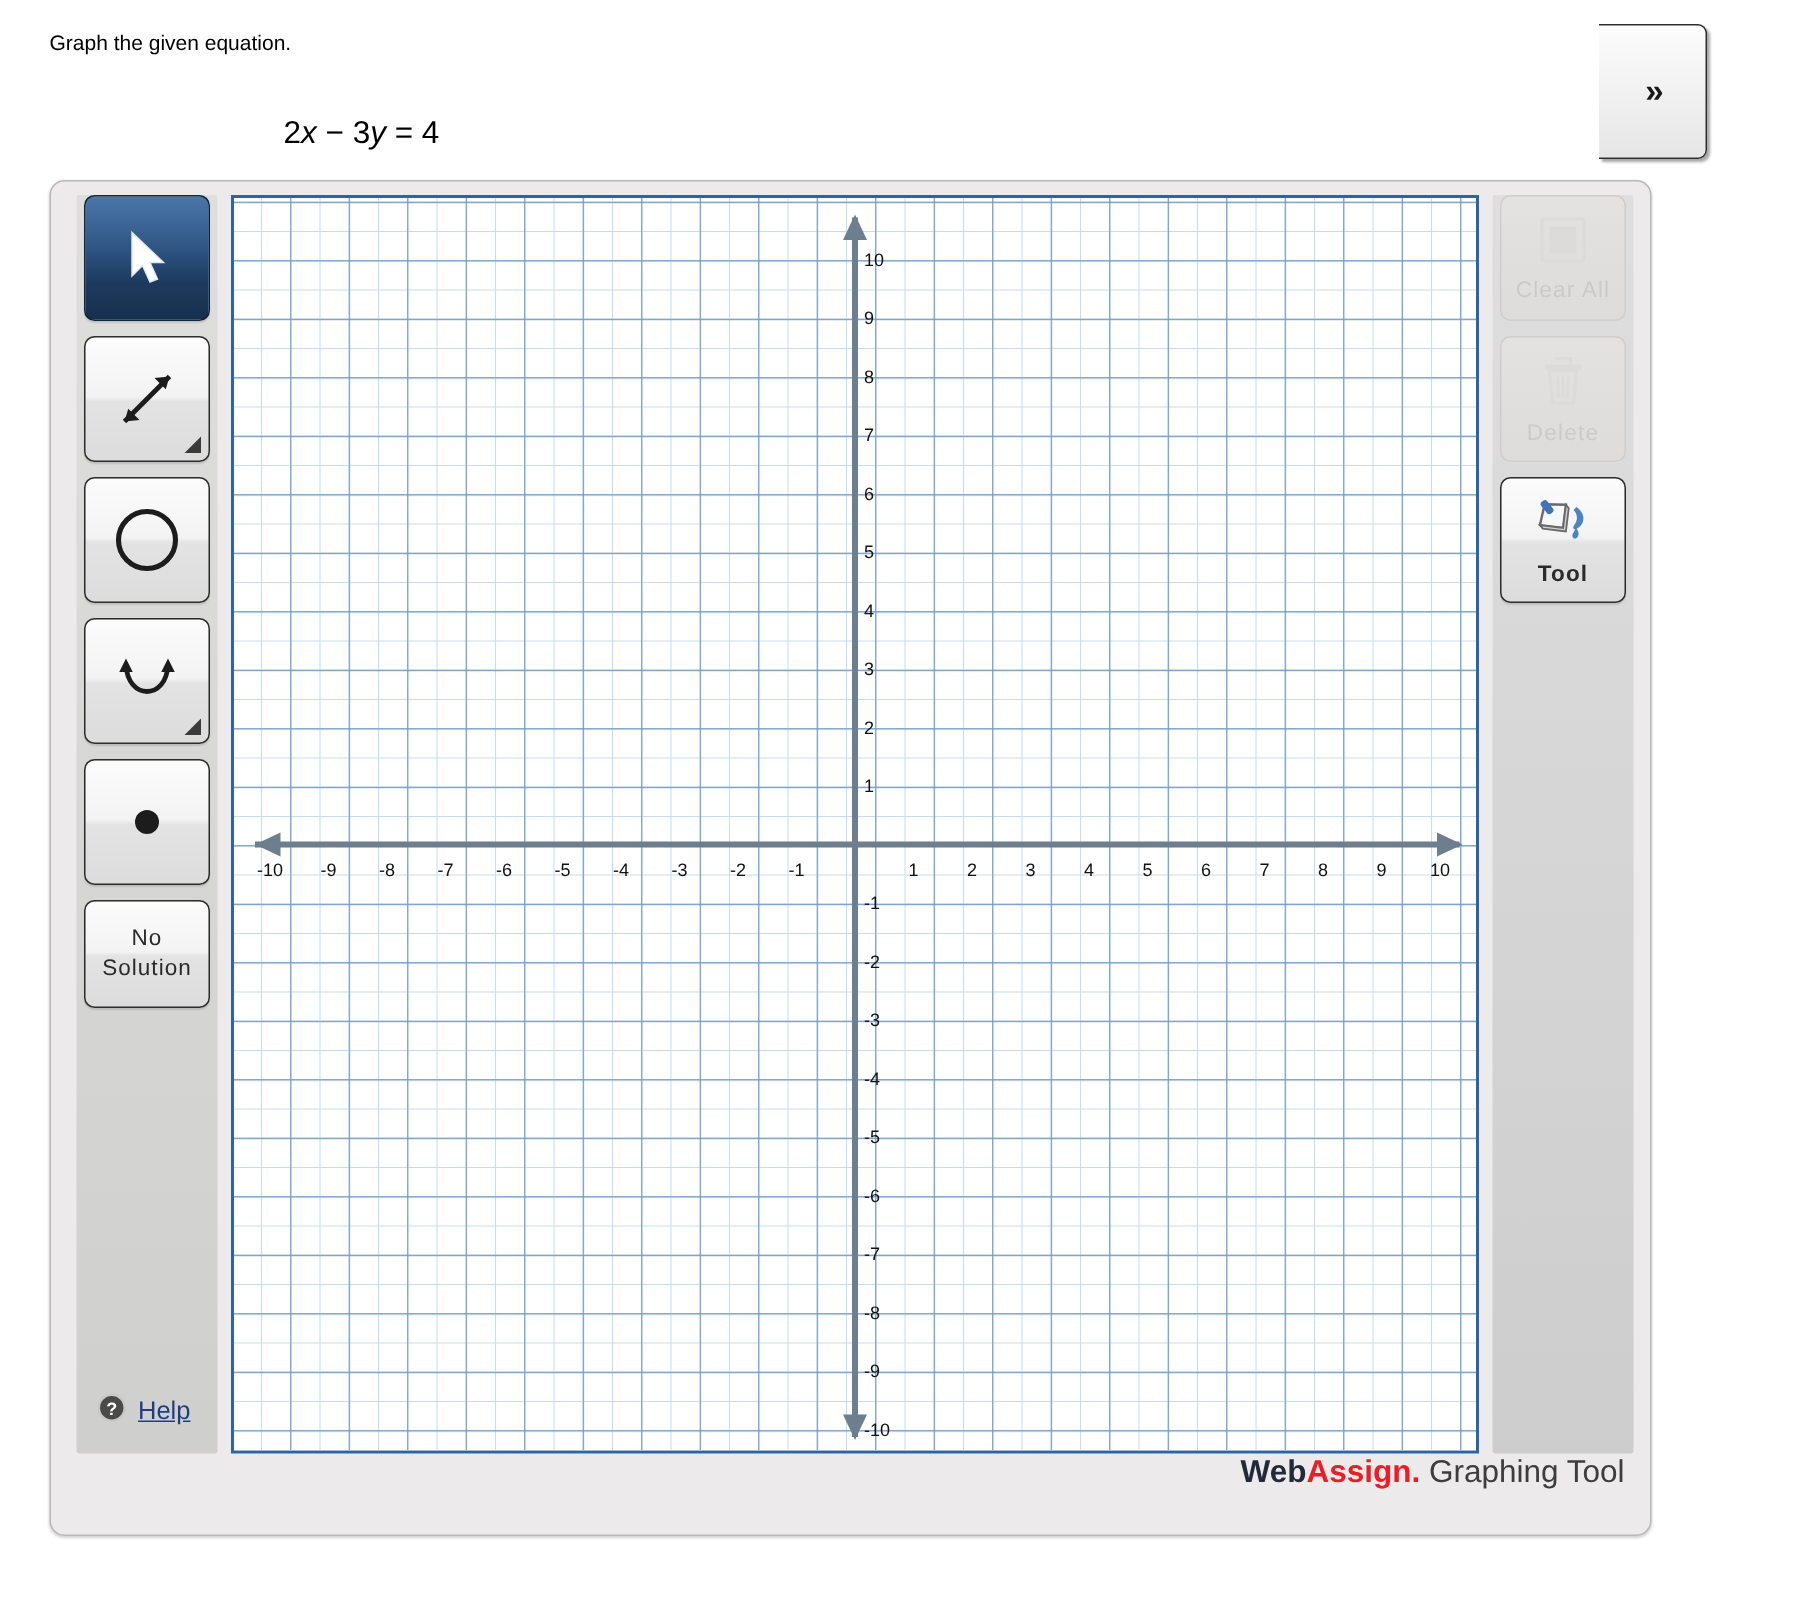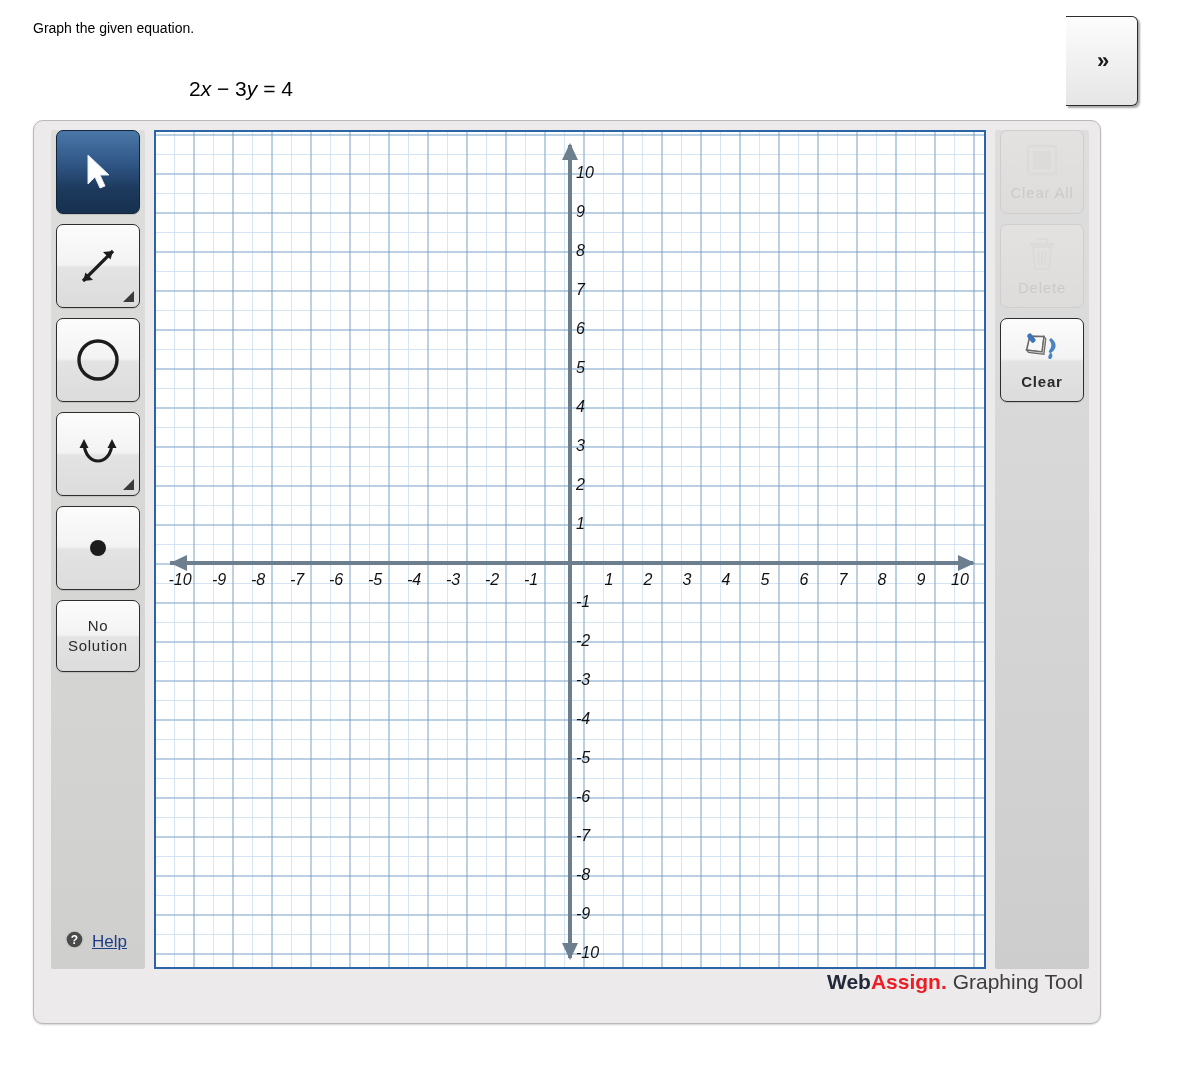--- a/index.html
+++ b/index.html
@@ -150,25 +150,24 @@
     height: 839px;
     box-sizing: border-box;
     background: #ffffff;
     border: 2px solid #2c64a8;
     overflow: hidden;
   }
   #grid-svg { display: block; }
 
   .axis-label {
     position: absolute;
-    font-size: 16px;
+    font-size: 12px;
     color: #111;
     white-space: nowrap;
     line-height: 16px;
-    font-style: italic;
   }
 
   
   #right-panel {
     position: absolute;
     left: 961px; top: 9px;
     width: 94px;
     height: 839px;
     background: linear-gradient(to bottom, #dedede 0%, #d5d5d5 55%, #cdcdcd 100%);
     border-radius: 2px;
@@ -393,21 +392,21 @@
         <svg width="40" height="36" viewBox="0 0 40 36">
           <g transform="rotate(-38 17 18)">
             <path d="M6 12 L17 3 L28 12 L17 23 Z" fill="#f7f7f7" stroke="#6a6a6a" stroke-width="1.6"></path>
             <rect x="14.6" y="0.5" width="5" height="10" rx="2" fill="#3f74b8"></rect>
             <path d="M6 12 L17 23 L28 12 L28 15 L17 26 L6 15 Z" fill="#cfcfcf" stroke="#6a6a6a" stroke-width="1.2"></path>
           </g>
           <path d="M29 8 C35 12, 35 19, 30 22 C27 24, 26 22, 27.5 20 C30 17, 30 13, 27 10 Z" fill="#4a84c4"></path>
           <path d="M28.5 22 C31 24, 31 28, 28.5 29 C26.5 29.5, 25.5 27, 27 25 Z" fill="#4a84c4"></path>
         </svg>
       </span>
-      <span class="action-label">Clear</span>
+      <span class="action-label">Tool</span>
     </div>
   </div>
 
   <div id="branding"><span id="brand-web">Web</span><span id="brand-assign">Assign.</span><span id="brand-tool"> Graphing Tool</span></div>
 </div>
 
 <div id="expand-tab">
   <span class="chev">»</span>
 </div>
 

